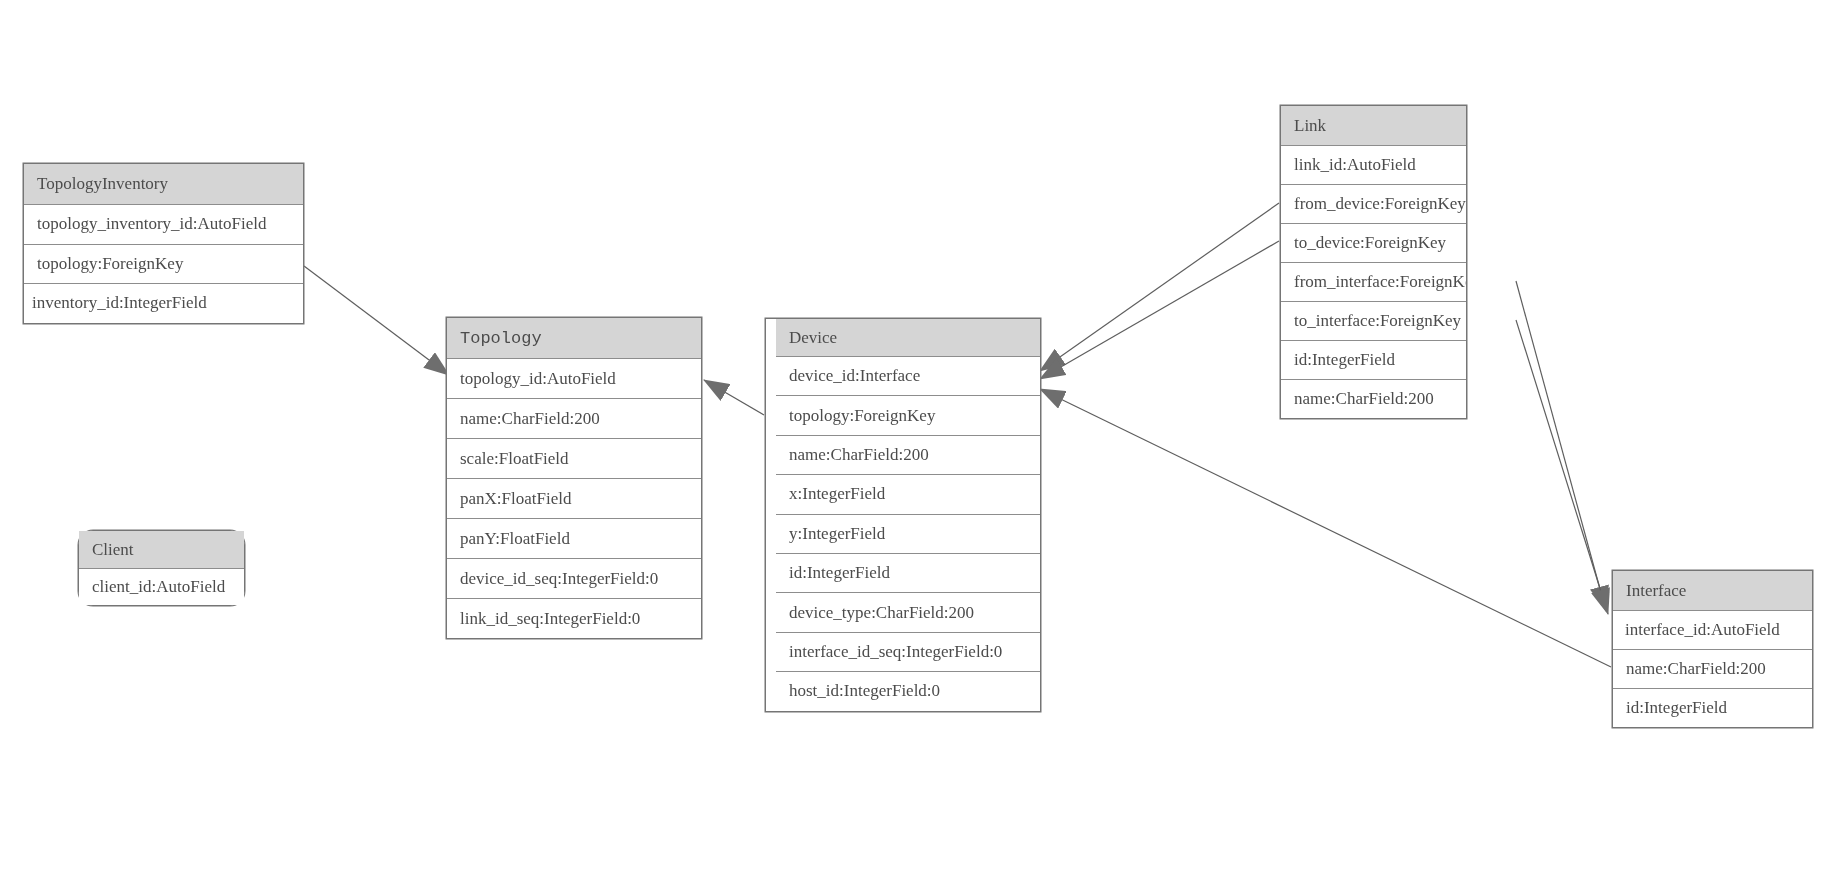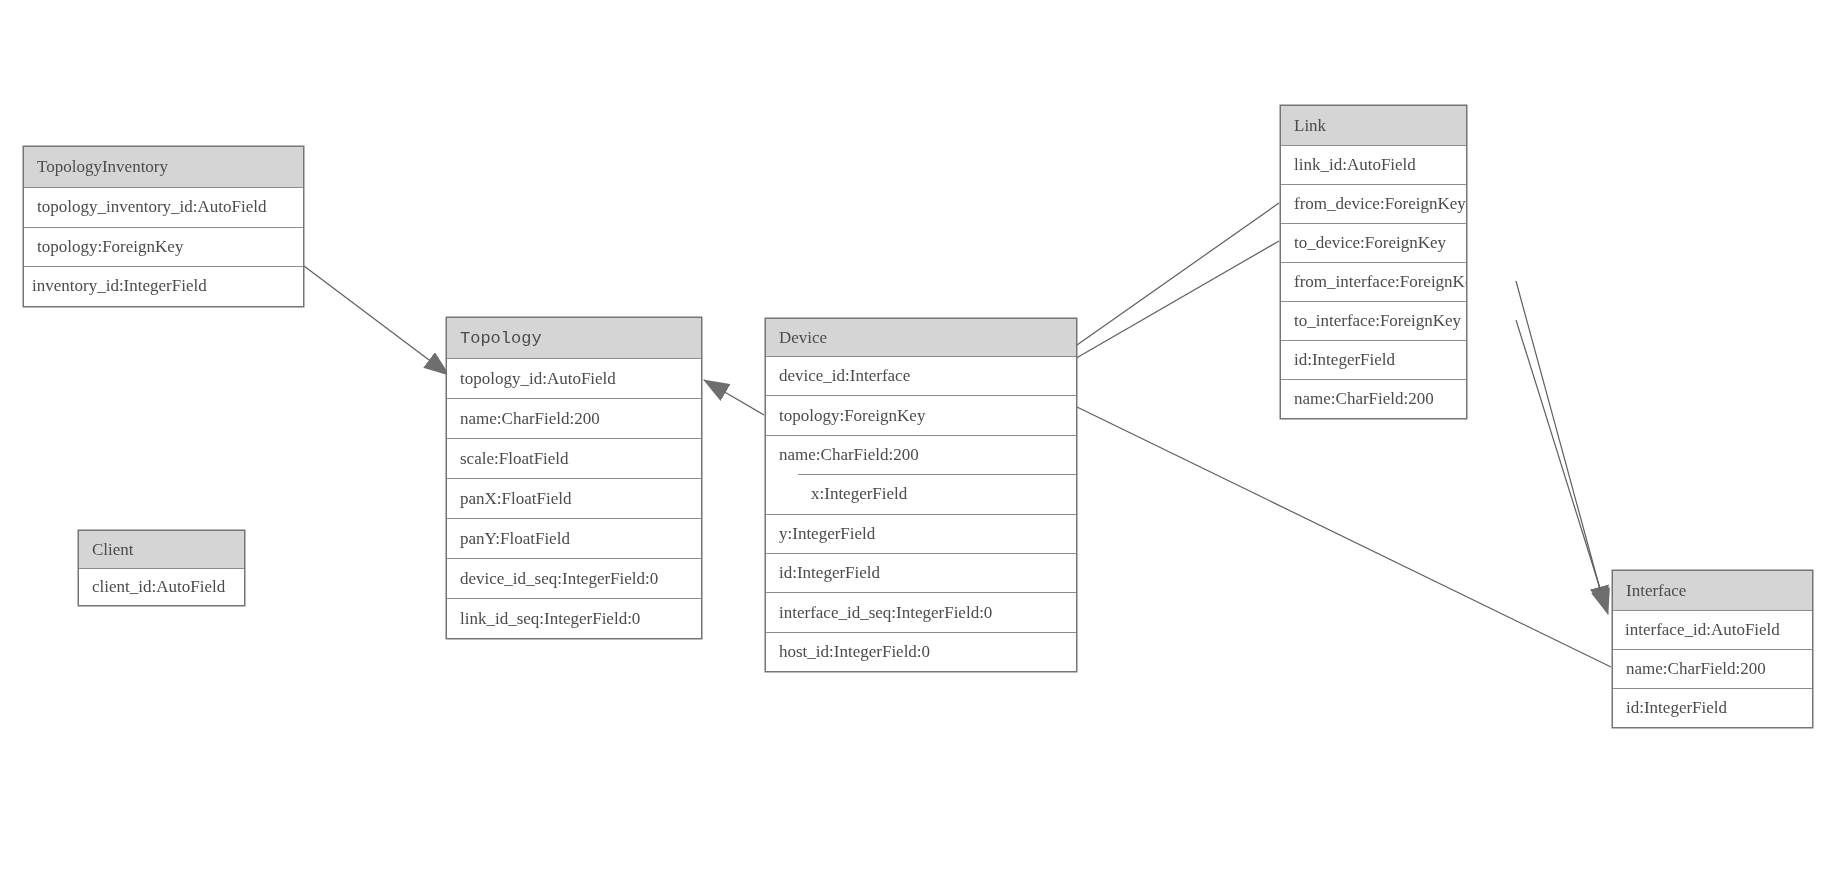--- a/index.html
+++ b/index.html
@@ -66,48 +66,49 @@
       </marker>
     </defs>
   <line x1="304" y1="266" x2="449" y2="375" stroke="#5e5e5e" marker-end="url(#arrowhead)"></line>
       <line x1="764" y1="415" x2="704" y2="380" stroke="#5e5e5e" marker-end="url(#arrowhead)"></line>
       <line x1="1279" y1="203" x2="1040" y2="371" stroke="#5e5e5e" marker-end="url(#arrowhead)"></line>
       <line x1="1279" y1="241" x2="1040" y2="379" stroke="#5e5e5e" marker-end="url(#arrowhead)"></line>
       <line x1="1516" y1="281" x2="1606" y2="611" stroke="#5e5e5e" marker-end="url(#arrowhead)"></line>
       <line x1="1516" y1="320" x2="1608" y2="614" stroke="#5e5e5e" marker-end="url(#arrowhead)"></line>
       <line x1="1611" y1="667" x2="1040" y2="389" stroke="#5e5e5e" marker-end="url(#arrowhead)"></line>
     </svg>
-<div class="entity" style="left: 23px; top: 146px; width: 281px;">
+<div class="entity" style="left: 23px; top: 163px; width: 281px;">
       <div class="entity-header" style="height: 40px;">TopologyInventory</div>
       <div class="entity-row" style="height: 39.5px;">topology_inventory_id:AutoField</div>
       <div class="entity-row" style="height: 39.5px;">topology:ForeignKey</div>
       <div class="entity-row" style="height: 39.5px; padding-left: 8px;">inventory_id:IntegerField</div>
     </div>
     <div class="entity" style="left: 446px; top: 317px; width: 256px;">
       <div class="entity-header" style="height: 40px; font-family: Liberation Mono, monospace;">Topology</div>
       <div class="entity-row" style="height: 40px;">topology_id:AutoField</div>
       <div class="entity-row" style="height: 40px;">name:CharField:200</div>
       <div class="entity-row" style="height: 40px;">scale:FloatField</div>
       <div class="entity-row" style="height: 40px;">panX:FloatField</div>
       <div class="entity-row" style="height: 40px;">panY:FloatField</div>
       <div class="entity-row" style="height: 40px;">device_id_seq:IntegerField:0</div>
       <div class="entity-row" style="height: 40px;">link_id_seq:IntegerField:0</div>
     </div>
-    <div class="entity" style="left: 78px; top: 530px; width: 167px;">
+    <div class="entity" style="left: 78px; top: 530px; width: 167px; border-radius: 15px;">
       <div class="entity-header" style="height: 37px;">Client</div>
       <div class="entity-row" style="height: 37px;">client_id:AutoField</div>
     </div>
-    <div class="entity" style="left: 765px; top: 318px; width: 312px;">
+    <div class="entity" style="left: 765px; top: 318px; width: 276px; padding-left: 10px;">
       <div class="entity-header" style="height: 37px;">Device</div>
       <div class="entity-row" style="height: 39.4px;">device_id:Interface</div>
       <div class="entity-row" style="height: 39.4px;">topology:ForeignKey</div>
       <div class="entity-row" style="height: 39.4px;">name:CharField:200</div>
-      <div class="entity-row" style="height: 39.4px; margin-left: 32px;">x:IntegerField</div>
+      <div class="entity-row" style="height: 39.4px;">x:IntegerField</div>
       <div class="entity-row" style="height: 39.4px;">y:IntegerField</div>
       <div class="entity-row" style="height: 39.4px;">id:IntegerField</div>
+      <div class="entity-row" style="height: 39.4px;">device_type:CharField:200</div>
       <div class="entity-row" style="height: 39.4px;">interface_id_seq:IntegerField:0</div>
       <div class="entity-row" style="height: 39.4px;">host_id:IntegerField:0</div>
     </div>
     <div class="entity" style="left: 1280px; top: 105px; width: 187px;">
       <div class="entity-header" style="height: 39px;">Link</div>
       <div class="entity-row" style="height: 39px;">link_id:AutoField</div>
       <div class="entity-row" style="height: 39px;">from_device:ForeignKey</div>
       <div class="entity-row" style="height: 39px;">to_device:ForeignKey</div>
       <div class="entity-row" style="height: 39px;">from_interface:ForeignKey</div>
       <div class="entity-row" style="height: 39px;">to_interface:ForeignKey</div>

